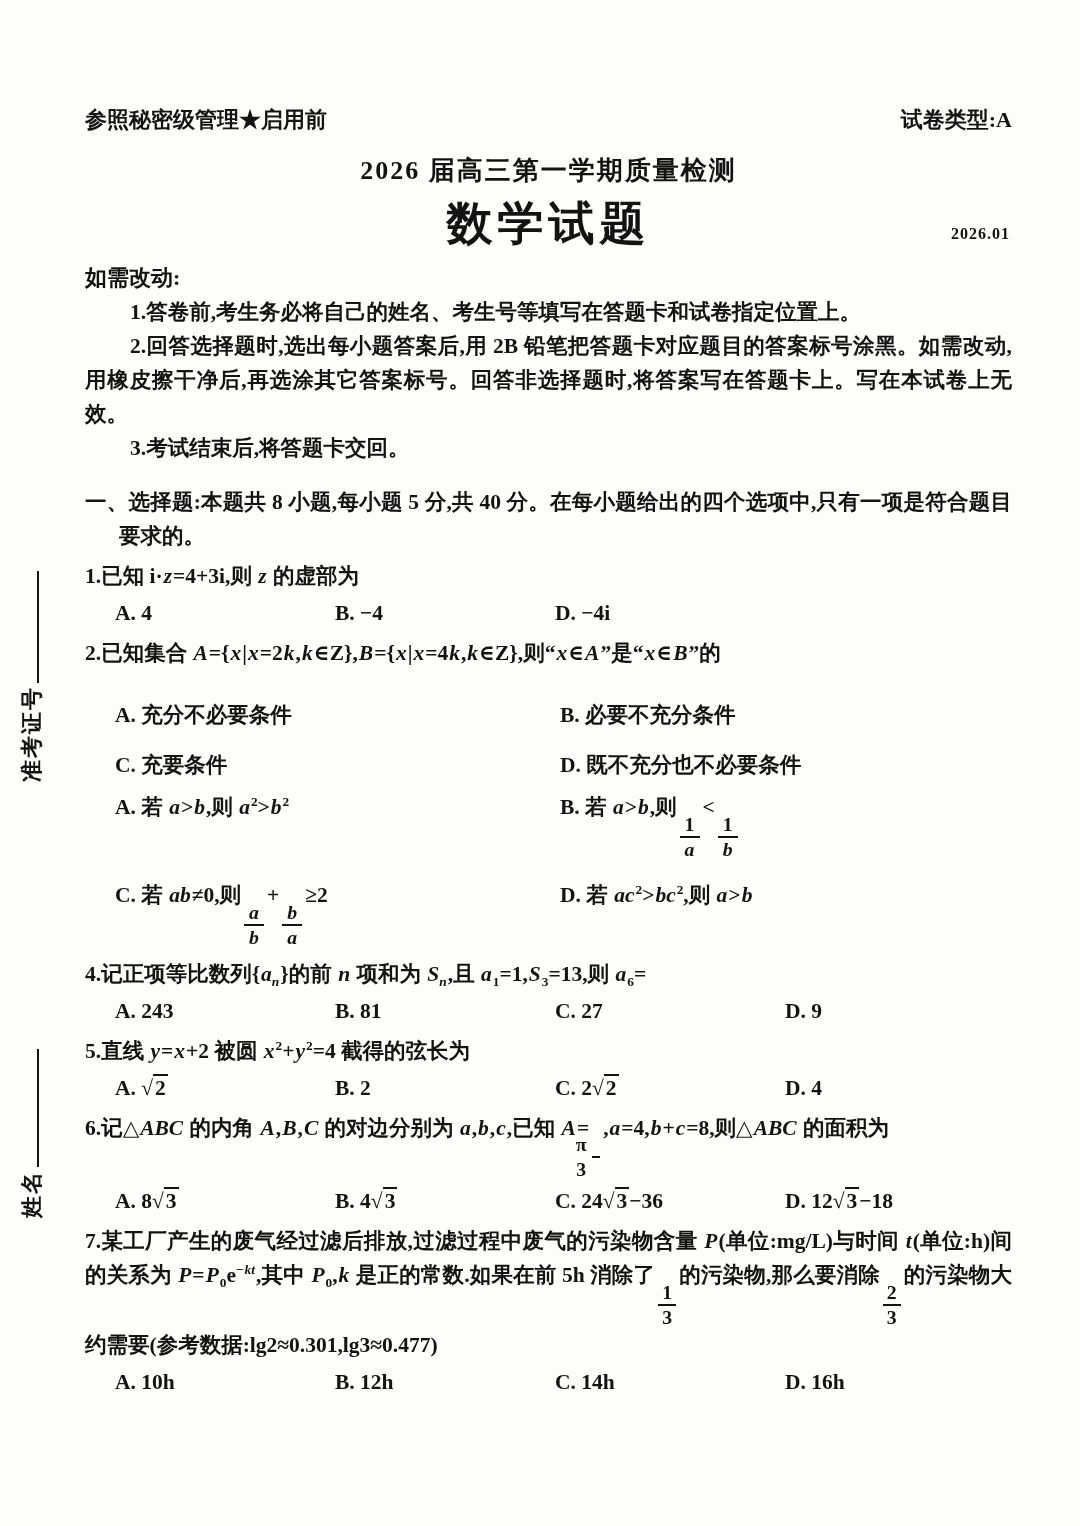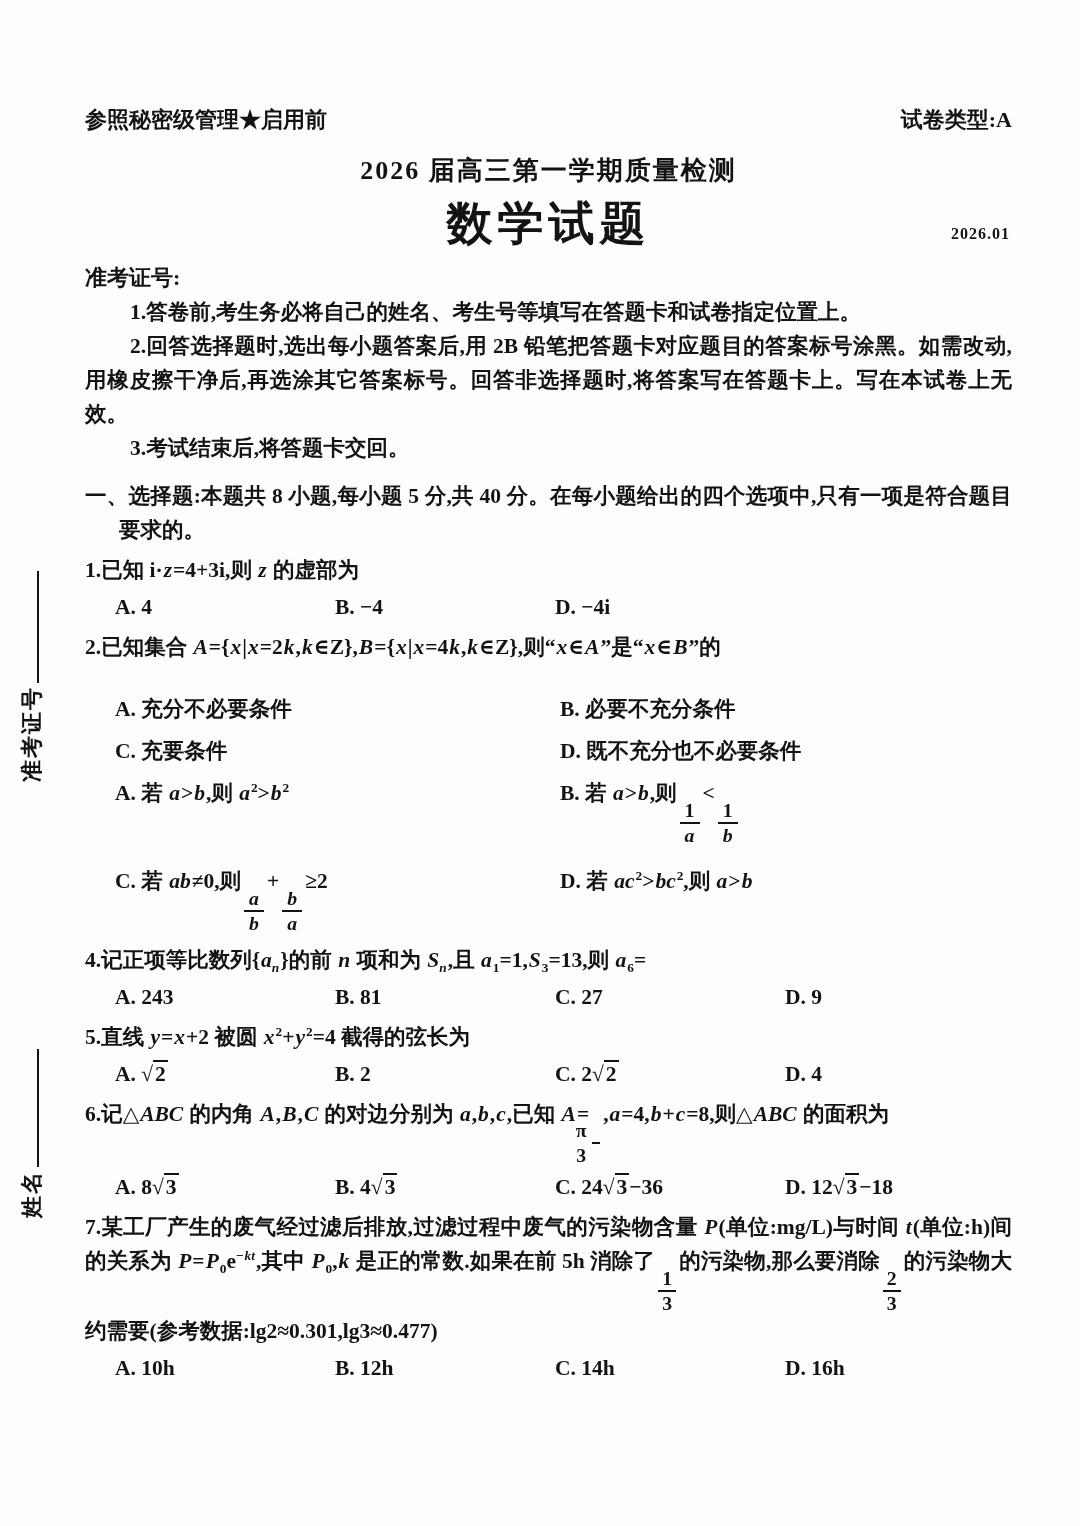--- a/index.html
+++ b/index.html
@@ -24,29 +24,29 @@
   .exam-title {
     margin-top:14px; text-align:center;
     font-size:26px; font-weight:700; letter-spacing:2px; line-height:40px;
   }
   .subject-wrap { position:relative; margin-top:4px; text-align:center; }
   .subject-title { font-size:46px; font-weight:700; letter-spacing:5px; line-height:58px; }
   .date { position:absolute; right:2px; bottom:2px; font-size:16px; letter-spacing:1px; }
   .notice-title { margin-top:8px; font-weight:700; font-size:22px; }
   p.note { margin:0; text-indent:45px; text-align:justify; }
   .section-heading {
-    margin-top:14px; font-weight:700; text-align:justify;
+    margin-top:20px; font-weight:700; text-align:justify;
     padding-left:34px; text-indent:-34px;
   }
   .q { margin-top:6px; }
   .stem { text-align:justify; }
   .stem.hang { padding-left:30px; text-indent:-30px; }
   .opts { display:grid; padding-left:30px; margin-top:3px; }
   .opts4 { grid-template-columns:220px 220px 230px auto; }
-  .opts2 { grid-template-columns:445px auto; row-gap:8px;margin-top:28px; }
+  .opts2 { grid-template-columns:445px auto; row-gap:16px;margin-top:28px; }
   .opts2.tall { row-gap:18px; margin-top:8px; margin-bottom:8px; }
   .opt { display:block; }
   .footer { margin-top:24px; text-align:center; font-size:21px; font-weight:700; }
 
   
   i { font-style:italic; padding:0 1px; }
   b { font-weight:700; }
   sup { font-size:0.62em; line-height:0; }
   sub { font-size:0.62em; line-height:0; }
   .frac {
@@ -89,21 +89,21 @@
       <span>试卷类型:A</span>
     </div>
 
     <div class="exam-title">2026 届高三第一学期质量检测</div>
 
     <div class="subject-wrap">
       <div class="subject-title">数学试题</div>
       <div class="date">2026.01</div>
     </div>
 
-    <div class="notice-title">准考证号:</div>
+    <div class="notice-title">如需改动:</div>
     <p class="note">1.答卷前,考生务必将自己的姓名、考生号等填写在答题卡和试卷指定位置上。</p>
     <p class="note">2.回答选择题时,选出每小题答案后,用 2B 铅笔把答题卡对应题目的答案标号涂黑。如需改动,用橡皮擦干净后,再选涂其它答案标号。回答非选择题时,将答案写在答题卡上。写在本试卷上无效。</p>
     <p class="note">3.考试结束后,将答题卡交回。</p>
 
     <div class="section-heading">一、选择题:本题共 8 小题,每小题 5 分,共 40 分。在每小题给出的四个选项中,只有一项是符合题目要求的。</div>
 
     <div class="q">
       <div class="stem hang">1.已知 i·<i>z</i>=4+3i,则 <i>z</i> 的虚部为</div>
       <div class="opts opts4">
         <span class="opt">A. 4</span>

